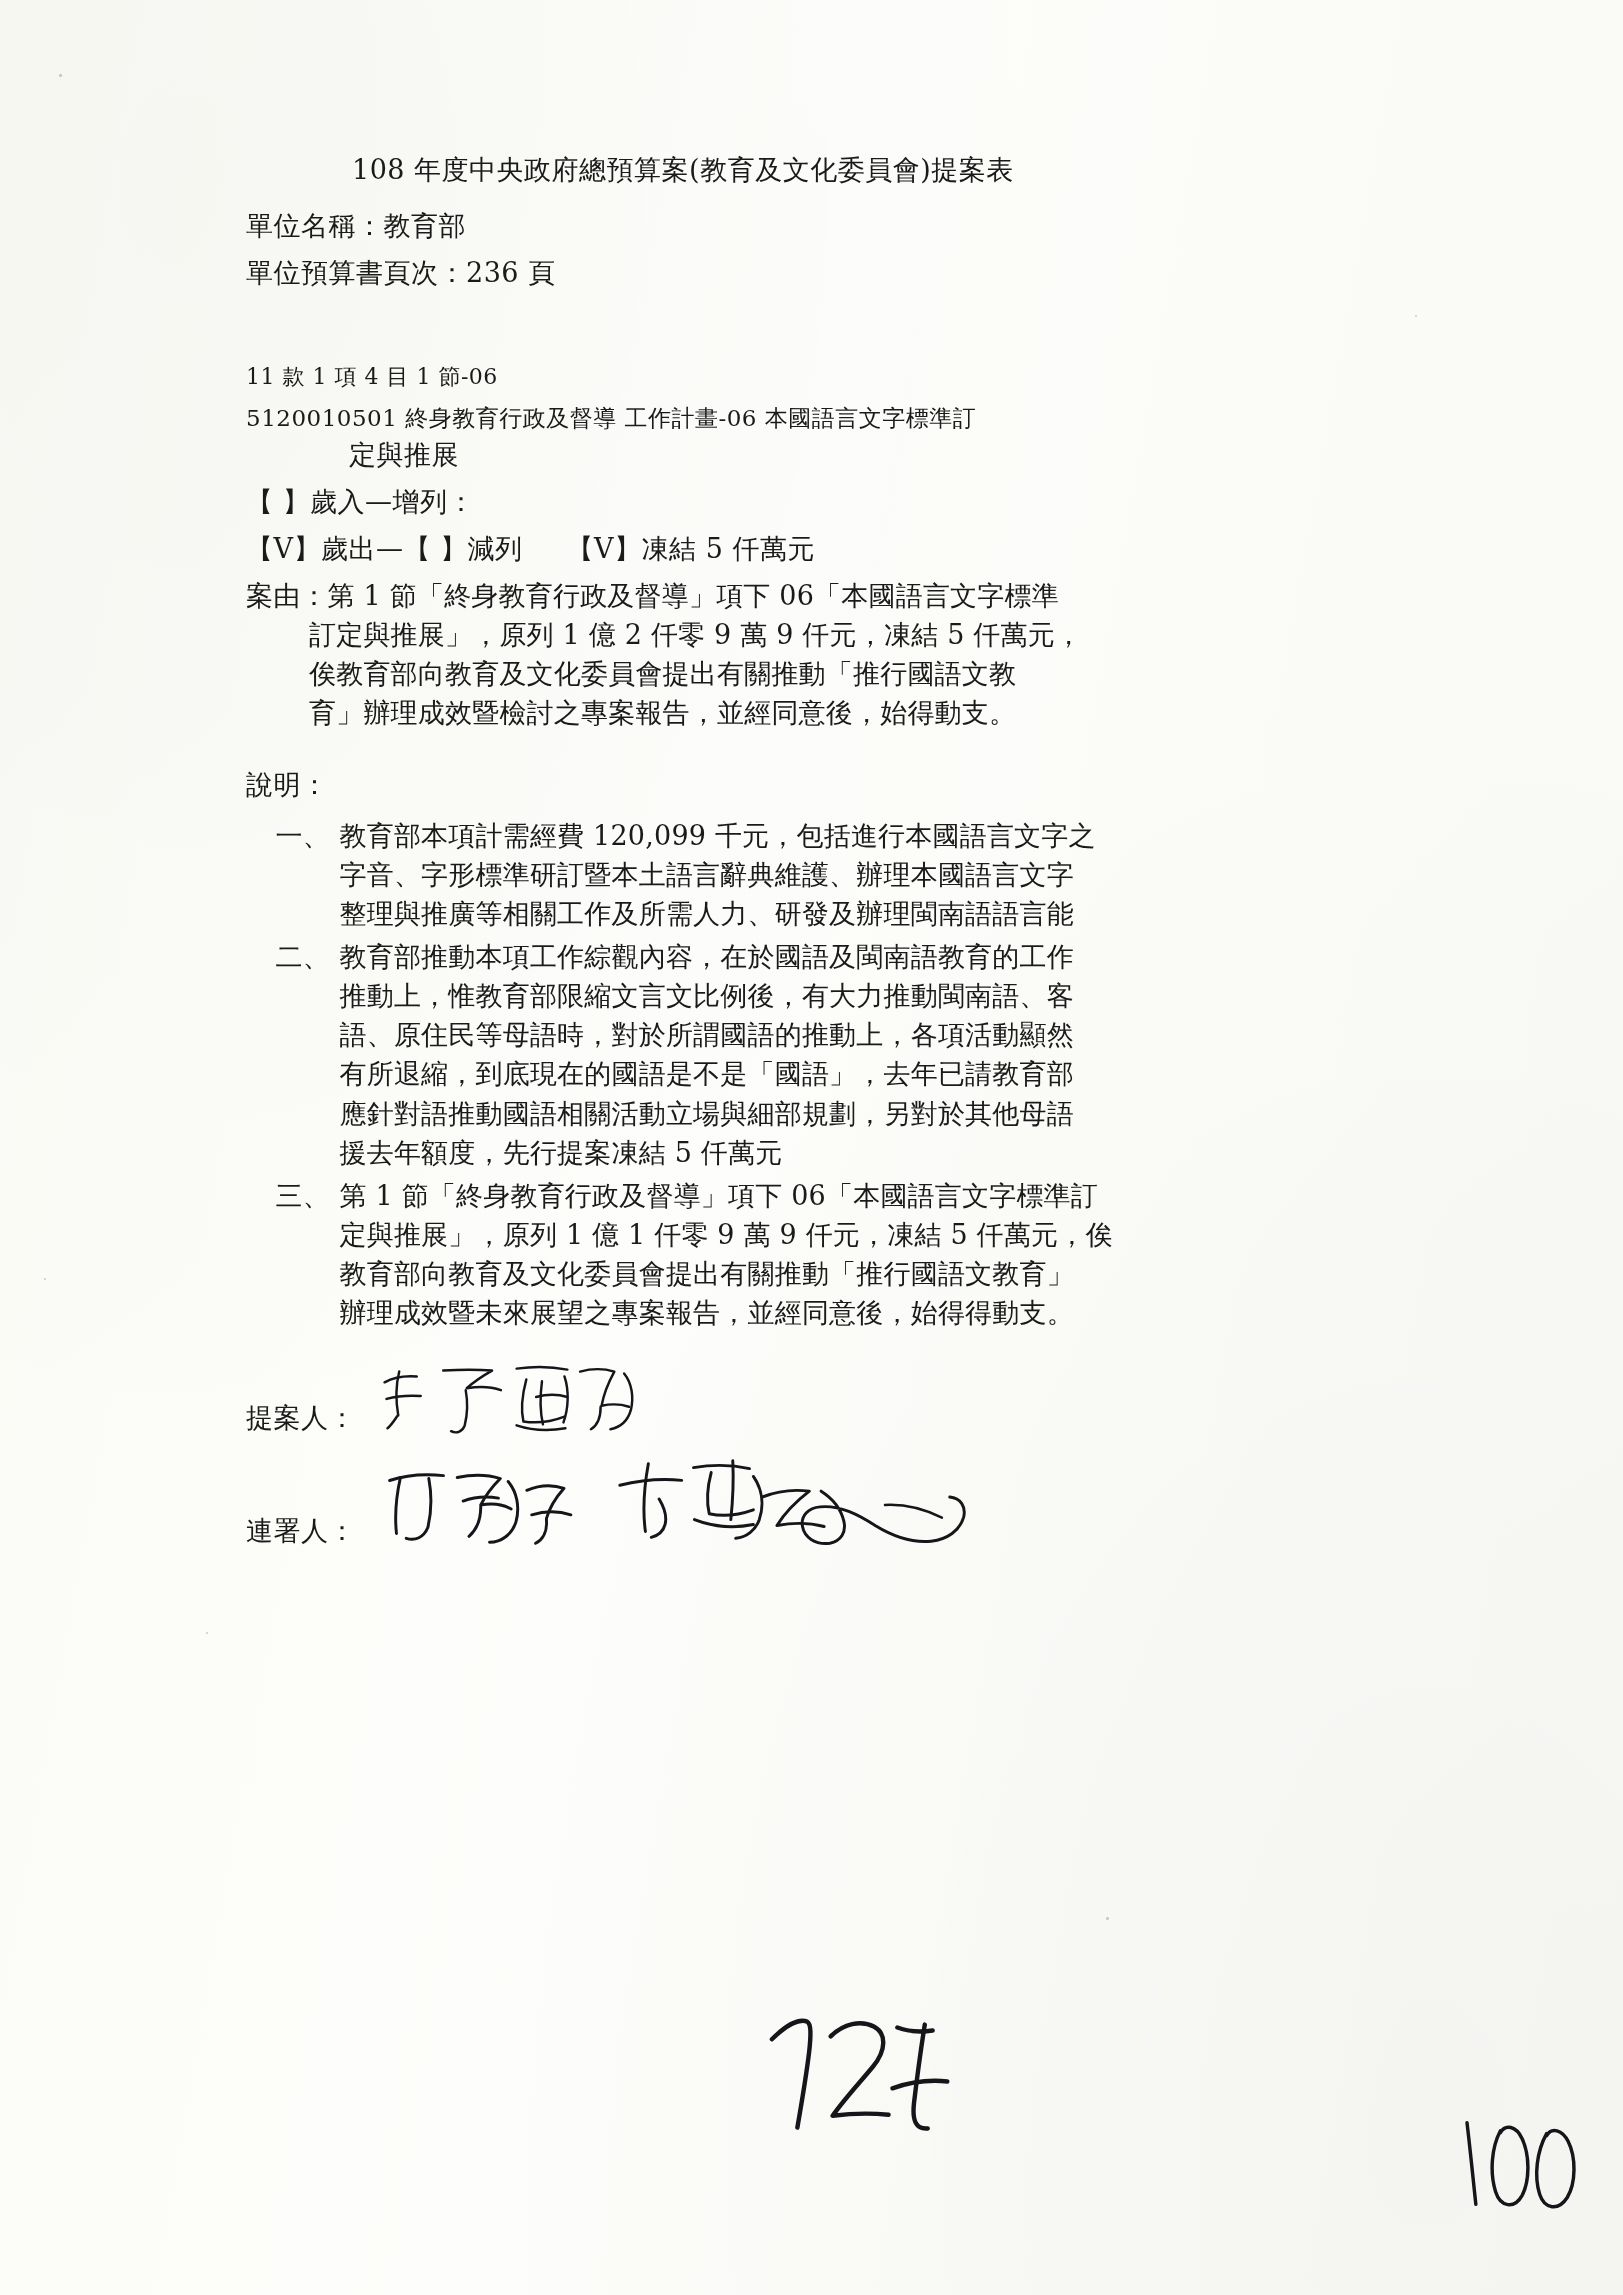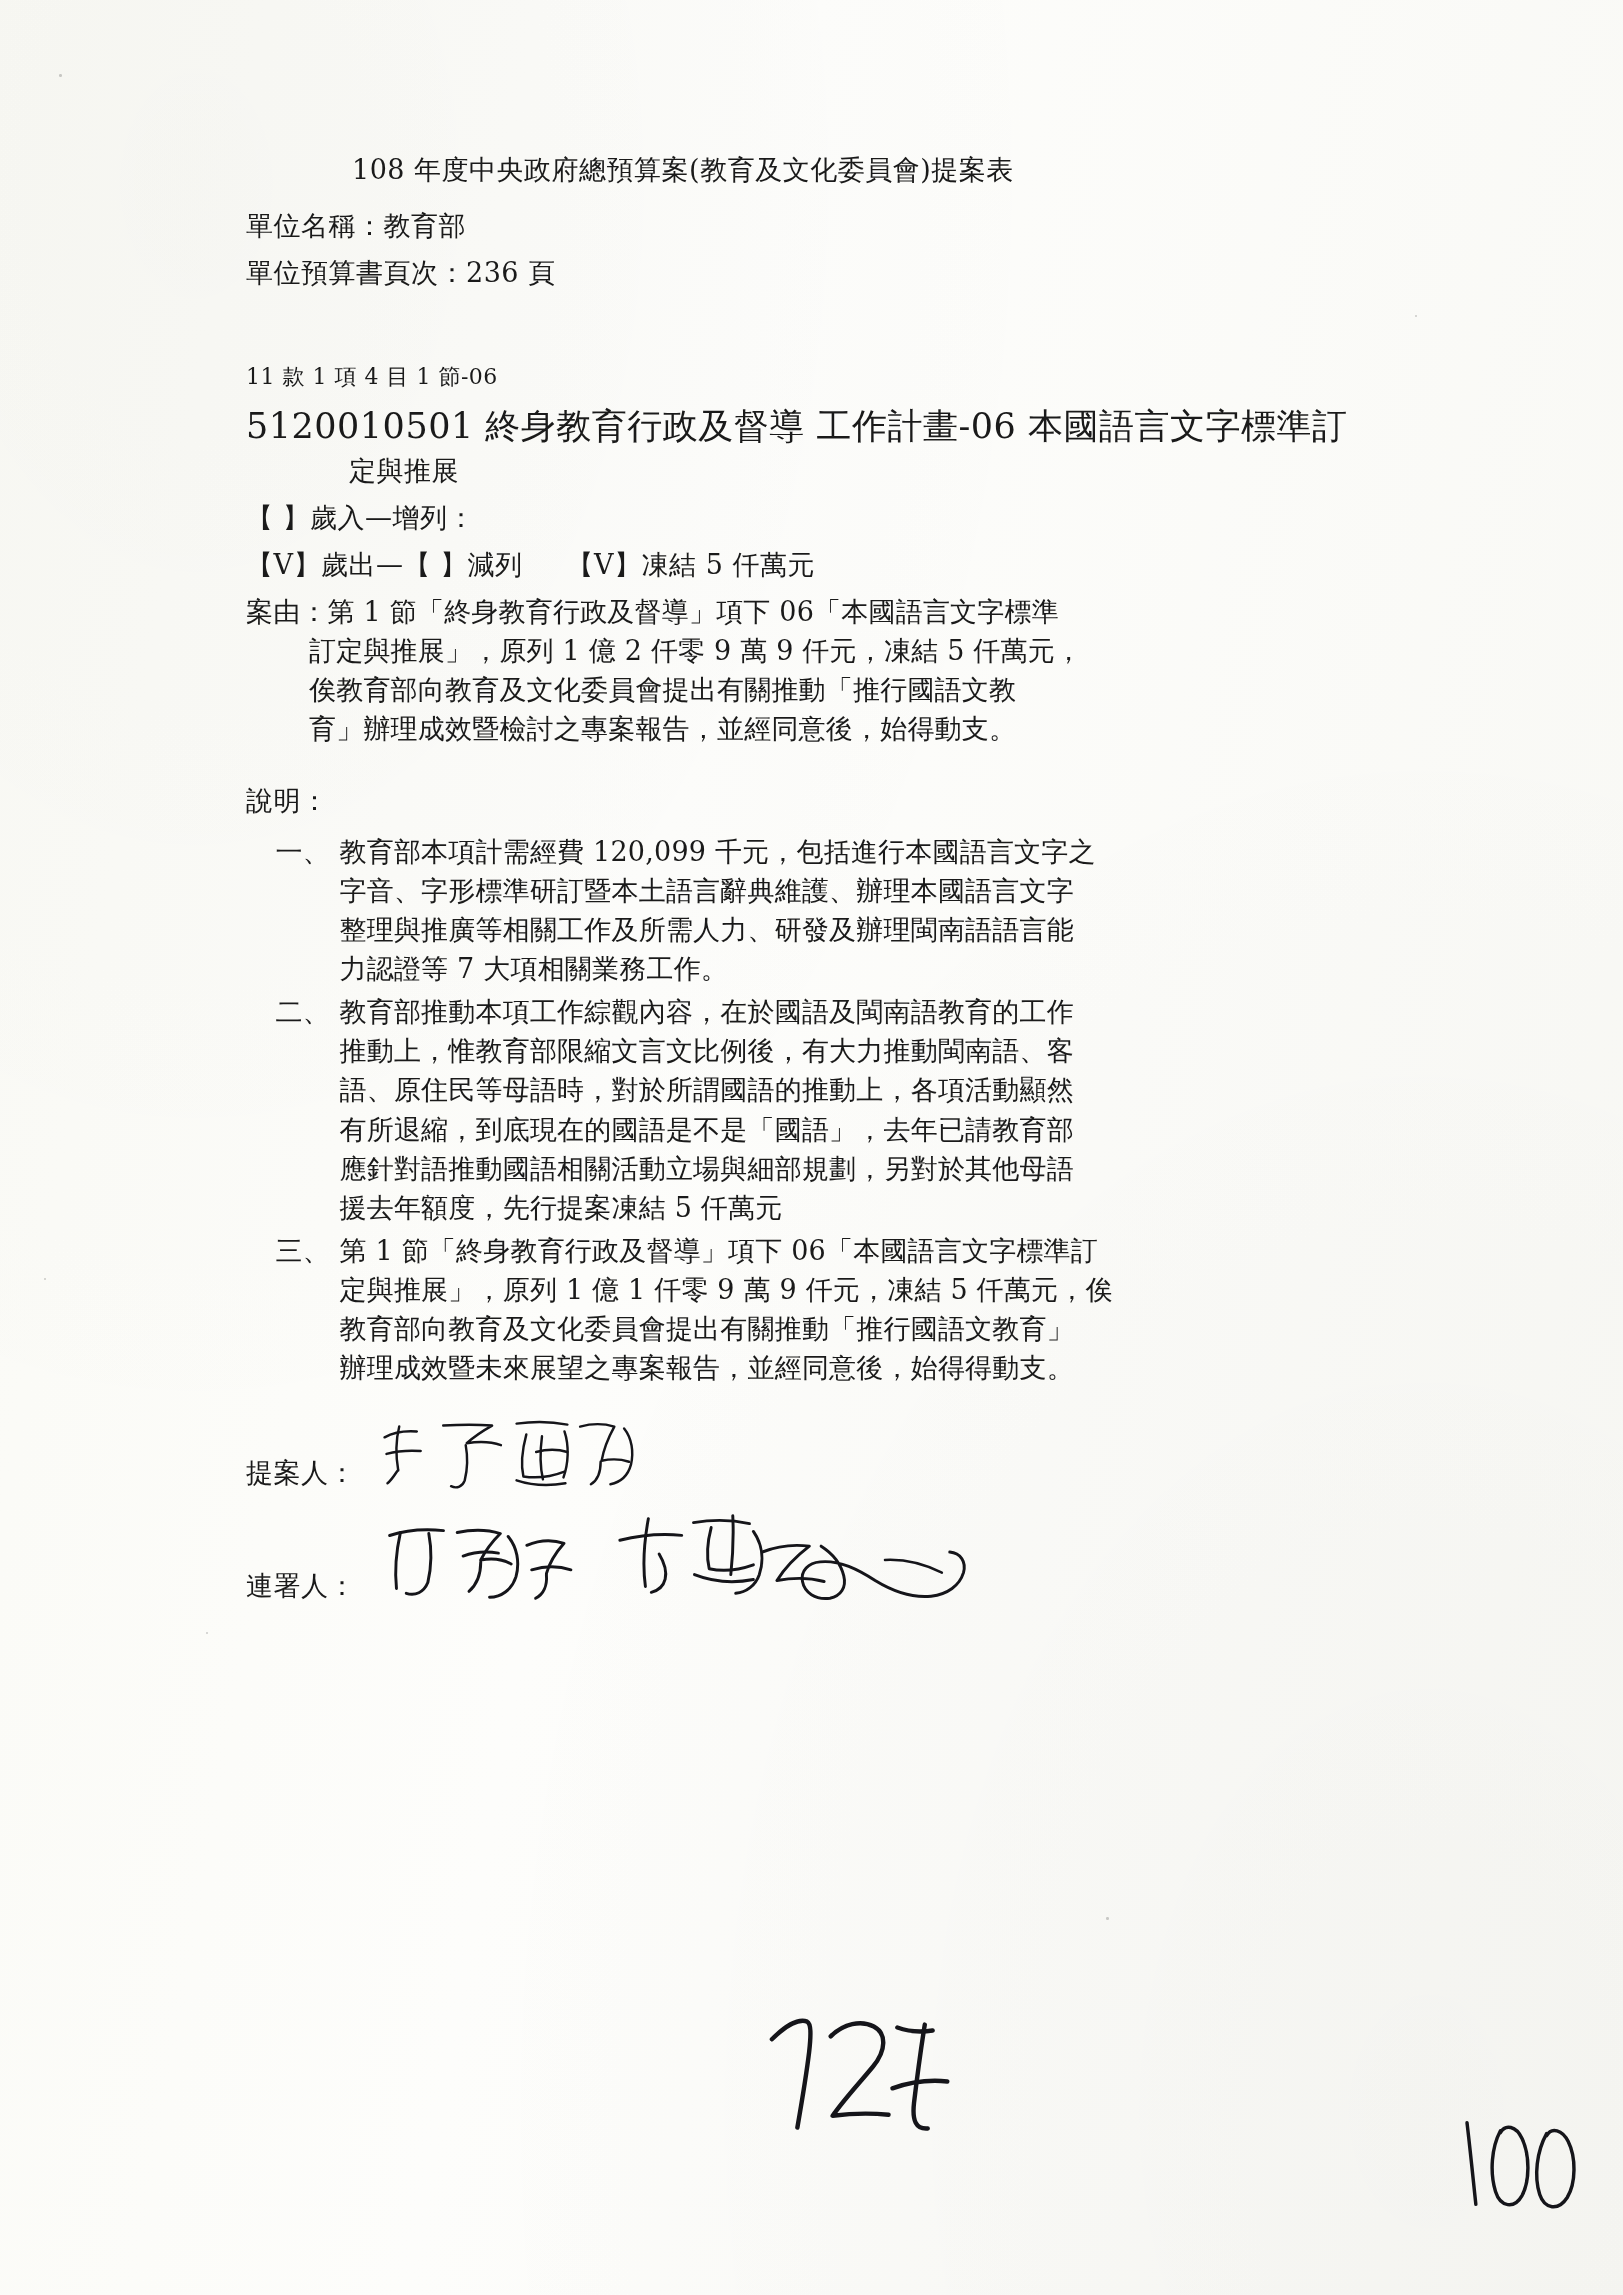--- a/index.html
+++ b/index.html
@@ -48,21 +48,21 @@
     margin-bottom: 11.8px;
   }
   .gap-lg { height: 59px; }
 
   .code-line {
     font-size: 22px;
     letter-spacing: 0.5px;
     margin-bottom: 10.8px;
   }
   .code-line-2 {
-    font-size: 35px;
+    font-size: 23px;
     letter-spacing: 0.5px;
     margin-bottom: 2.9px;
   }
   .code-line-2-cont {
     font-size: 27px;
     letter-spacing: 0.5px;
     padding-left: 103px;
     margin-bottom: 10.8px;
   }
   .check-line {
@@ -197,21 +197,20 @@
     </div>
 
     <div class="section-label">說明：</div>
 
     <div class="item">
       <div class="item-num">一、</div>
       <div class="item-body">
         <div>教育部本項計需經費 120,099 千元，包括進行本國語言文字之</div>
         <div>字音、字形標準研訂暨本土語言辭典維護、辦理本國語言文字</div>
         <div>整理與推廣等相關工作及所需人力、研發及辦理閩南語語言能</div>
-        <div>力認證等 7 大項相關業務工作。</div>
       </div>
     </div>
 
     <div class="item">
       <div class="item-num">二、</div>
       <div class="item-body">
         <div>教育部推動本項工作綜觀內容，在於國語及閩南語教育的工作</div>
         <div>推動上，惟教育部限縮文言文比例後，有大力推動閩南語、客</div>
         <div>語、原住民等母語時，對於所謂國語的推動上，各項活動顯然</div>
         <div>有所退縮，到底現在的國語是不是「國語」，去年已請教育部</div>

